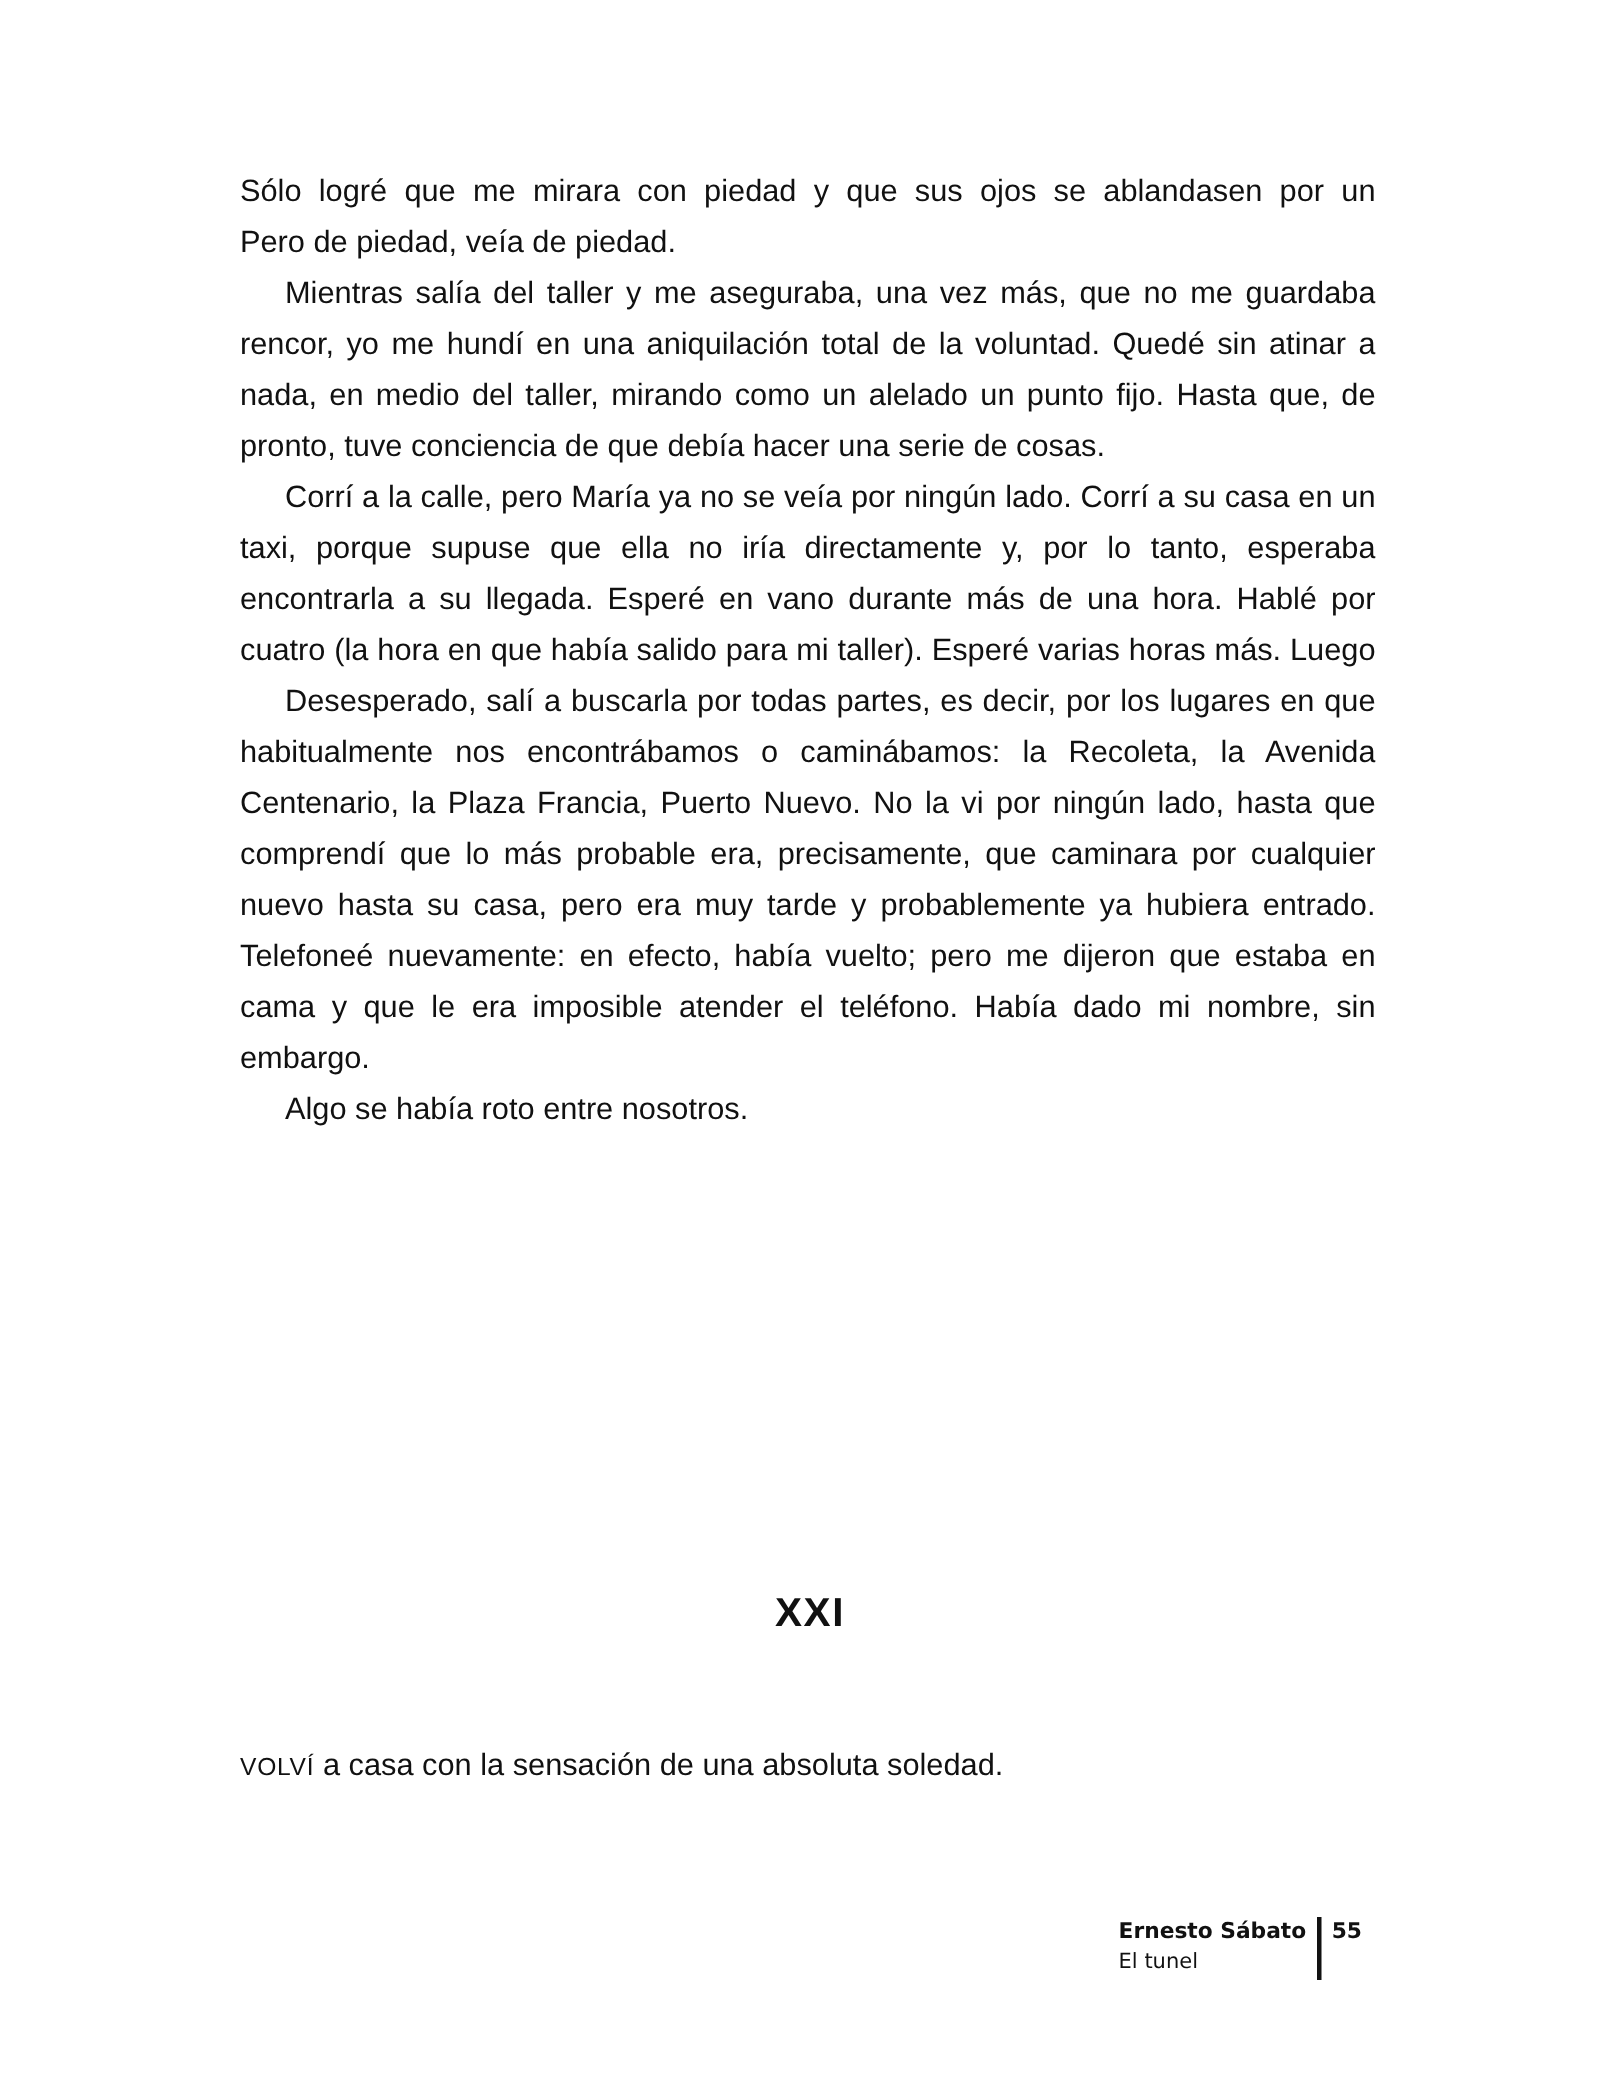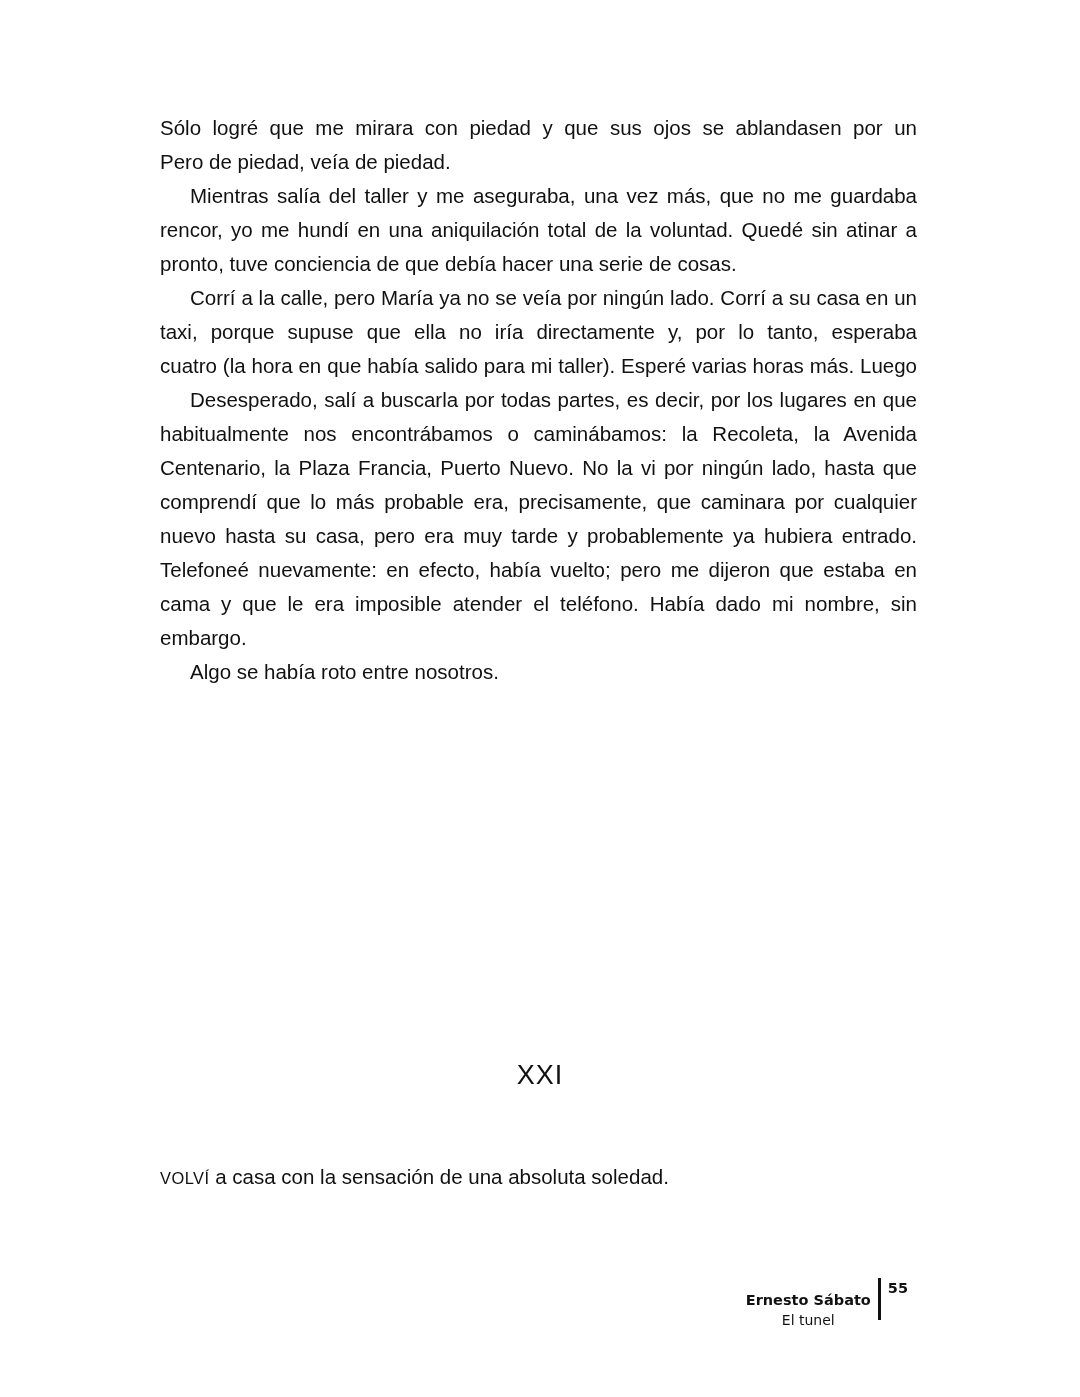--- a/index.html
+++ b/index.html
@@ -38,21 +38,21 @@
     text-indent: 30px;
   }
   .chapter-heading {
     position: absolute;
     left: 0;
     top: 1058px;
     width: 1080px;
     margin: 0;
     text-align: center;
     font-size: 27px;
-    font-weight: normal;
+    font-weight: bold;
     letter-spacing: 1px;
     line-height: 34px;
     color: #111111;
   }
   .chapter-opening {
     position: absolute;
     left: 160px;
     top: 1160px;
     width: 757px;
     margin: 0;
@@ -66,23 +66,22 @@
   .page-footer {
     position: absolute;
     top: 1278px;
     right: 172px;
     display: flex;
     align-items: flex-start;
     font-family: "DejaVu Sans", sans-serif;
     color: #111111;
   }
   .footer-left {
-    text-align: center;
+    text-align: left;
     line-height: 20px;
-    margin-top: 12px;
   }
   .footer-author {
     font-size: 14.5px;
     font-weight: bold;
   }
   .footer-title {
     font-size: 14px;
   }
   .footer-bar {
     width: 3px;
@@ -102,25 +101,27 @@
 <div class="page">
 
   <main class="text-block" id="text-block">
       <div class="paragraph">
         <div class="line">Sólo logré que me mirara con piedad y que sus ojos se ablandasen por un instante.</div>
         <div class="line last">Pero de piedad, veía de piedad.</div>
       </div>
       <div class="paragraph">
         <div class="line indent">Mientras salía del taller y me aseguraba, una vez más, que no me guardaba</div>
         <div class="line">rencor, yo me hundí en una aniquilación total de la voluntad. Quedé sin atinar a</div>
+        <div class="line">nada, en medio del taller, mirando como un alelado un punto fijo. Hasta que, de</div>
         <div class="line last">pronto, tuve conciencia de que debía hacer una serie de cosas.</div>
       </div>
       <div class="paragraph">
         <div class="line indent">Corrí a la calle, pero María ya no se veía por ningún lado. Corrí a su casa en un</div>
         <div class="line">taxi, porque supuse que ella no iría directamente y, por lo tanto, esperaba</div>
+        <div class="line">encontrarla a su llegada. Esperé en vano durante más de una hora. Hablé por</div>
         <div class="line">cuatro (la hora en que había salido para mi taller). Esperé varias horas más. Luego</div>
       </div>
       <div class="paragraph">
         <div class="line indent">Desesperado, salí a buscarla por todas partes, es decir, por los lugares en que</div>
         <div class="line">habitualmente nos encontrábamos o caminábamos: la Recoleta, la Avenida</div>
         <div class="line">Centenario, la Plaza Francia, Puerto Nuevo. No la vi por ningún lado, hasta que</div>
         <div class="line">comprendí que lo más probable era, precisamente, que caminara por cualquier parte</div>
         <div class="line">nuevo hasta su casa, pero era muy tarde y probablemente ya hubiera entrado.</div>
         <div class="line">Telefoneé nuevamente: en efecto, había vuelto; pero me dijeron que estaba en</div>
         <div class="line">cama y que le era imposible atender el teléfono. Había dado mi nombre, sin</div>

